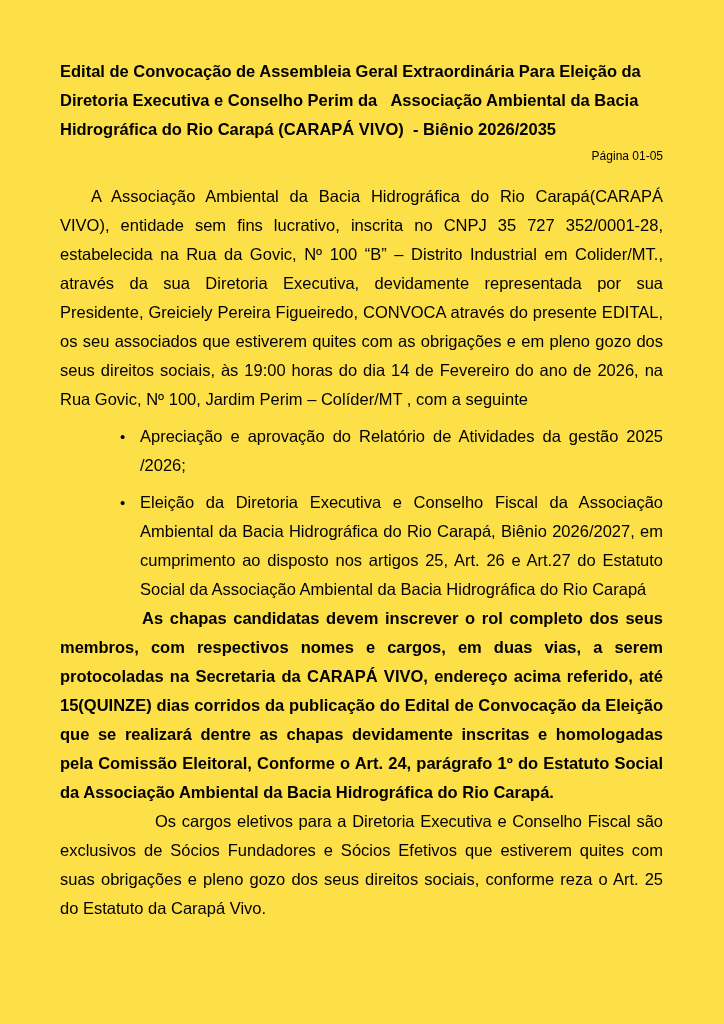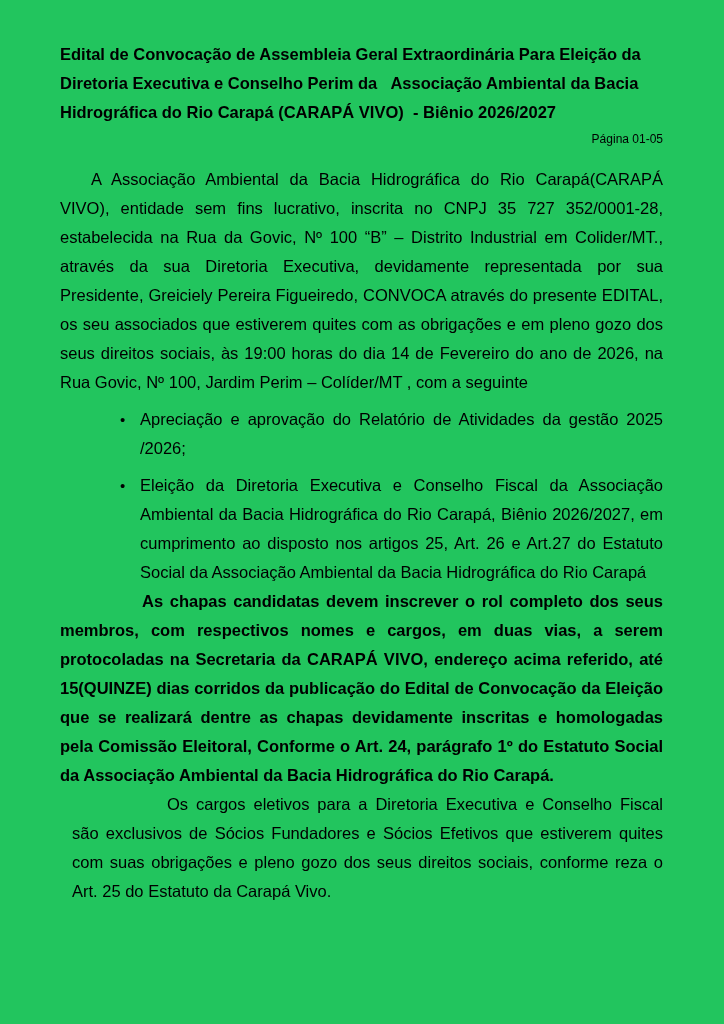--- a/index.html
+++ b/index.html
@@ -9,22 +9,22 @@
   }
   body {
     height: 1024px;
     font-family: "Liberation Sans", sans-serif;
     color: #000000;
     overflow: hidden;
   }
   .page {
     width: 724px;
     height: 1024px;
-    background: #22c55e;
-    padding: 40px 61px 0 60px;
+    background: #fde047;
+    padding: 57px 61px 0 60px;
   }
   .doc-title {
     font-weight: bold;
     font-size: 16.5px;
     line-height: 29px;
   }
   .title-line {
     white-space: pre-wrap;
   }
   .page-label {
@@ -33,21 +33,21 @@
     line-height: 18px;
     margin-top: 3px;
   }
   .para {
     font-size: 16.5px;
     line-height: 29px;
     text-align: justify;
   }
   .para-1 { text-indent: 31px; margin-top: 17px; }
   .para-2 { text-indent: 82px; font-weight: bold; }
-  .para-3 { text-indent: 95px; margin-left: 12px; }
+  .para-3 { text-indent: 95px; }
   .order-heading {
     font-weight: bold;
     font-size: 16.5px;
     line-height: 29px;
   }
   ul.agenda {
     list-style: none;
     margin: 0;
     padding-left: 80px;
   }
@@ -67,21 +67,21 @@
   }
 </style>
 </head>
 <body>
 
 <div class="page">
 
   <div class="doc-title">
     <div class="title-line">Edital de Convocação de Assembleia Geral Extraordinária Para Eleição da</div>
     <div class="title-line">Diretoria Executiva e Conselho Perim da   Associação Ambiental da Bacia</div>
-    <div class="title-line">Hidrográfica do Rio Carapá (CARAPÁ VIVO)  - Biênio 2026/2027</div>
+    <div class="title-line">Hidrográfica do Rio Carapá (CARAPÁ VIVO)  - Biênio 2026/2035</div>
   </div>
 
   <div class="page-label">Página 01-05</div>
 
   <div class="para para-1">A Associação Ambiental da Bacia Hidrográfica do Rio Carapá(CARAPÁ VIVO), entidade sem fins lucrativo, inscrita no CNPJ 35 727 352/0001-28, estabelecida na  Rua da Govic, Nº 100 “B” – Distrito Industrial  em Colider/MT., através da sua Diretoria Executiva, devidamente representada por sua Presidente, Greiciely Pereira Figueiredo, CONVOCA através do presente EDITAL, os seu associados  que estiverem quites com as obrigações e em pleno gozo dos seus direitos sociais, às 19:00 horas do dia 14  de Fevereiro  do ano de 2026, na Rua Govic, Nº 100, Jardim Perim – Colíder/MT , com a seguinte</div>
 
 
   <ul class="agenda">
     <li>Apreciação e aprovação do Relatório de Atividades da gestão 2025 /2026;</li>
     <li>Eleição da Diretoria Executiva e Conselho Fiscal da Associação Ambiental da Bacia Hidrográfica do Rio Carapá, Biênio 2026/2027, em cumprimento ao disposto nos artigos 25, Art. 26 e Art.27 do Estatuto Social da Associação Ambiental da Bacia Hidrográfica do Rio Carapá</li>

